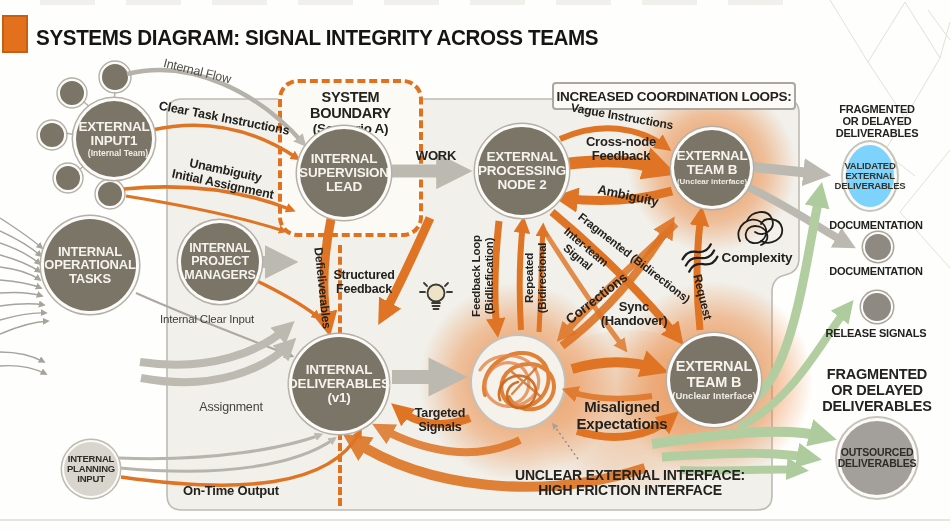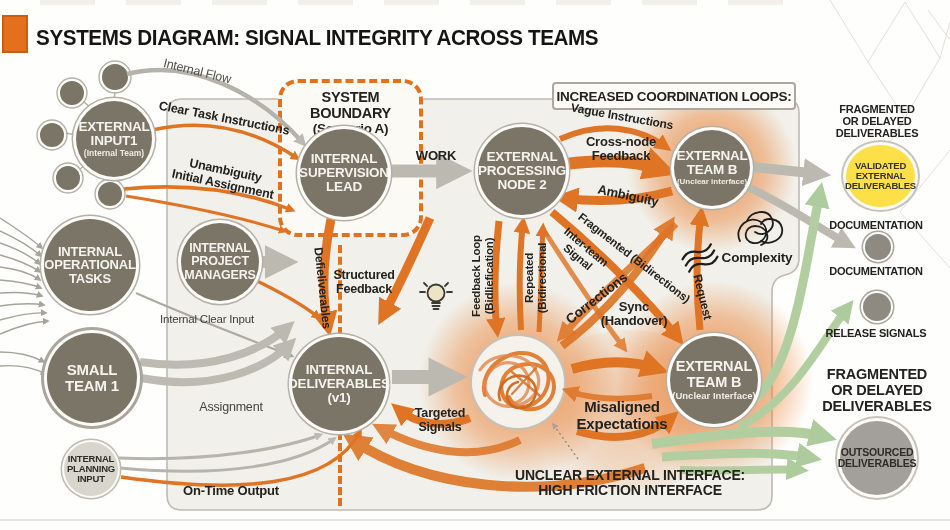--- a/index.html
+++ b/index.html
@@ -193,30 +193,26 @@
     <g transform="translate(436,297)" stroke="#3B3A34" stroke-linecap="round">
       <circle cx="0" cy="-4" r="8.5" fill="#EDE4C8" stroke-width="1.8"></circle>
       <path d="M-4,6 h8 M-3.5,9 h7 M-2.5,12 h5" stroke-width="1.8" fill="none"></path>
       <path d="M-16,-5 h5 M11,-5 h5 M-12,-14 l3,3 M9,-11 l3,-3" stroke-width="1.8" fill="none"></path>
     </g>
   </svg>
 
   <div class="node" style="left:76px;top:101px;width:76px;height:76px;font-size:13.5px;">
     <span>EXTERNAL
 INPUT1</span>
-    <span class="sub" style="font-size:8.5px;">(Internal Team)</span>
+    <span class="sub" style="font-size:8.5px;padding-left:8px;">(Internal Team)</span>
   </div>
   <div class="node" style="left:44px;top:219px;width:92px;height:92px;font-size:13px;">
     <span>INTERNAL
 OPERATIONAL
 TASKS</span>
-  </div>
-  <div class="node" style="left:47px;top:333px;width:90px;height:90px;font-size:15px;box-shadow:0 0 0 3px #FCFBF7,0 0 0 6px #A9A69E;">
-    <span>SMALL
-TEAM 1</span>
   </div>
   <div class="node" style="left:64px;top:442px;width:54px;height:54px;font-size:9.5px;background:#D8D5CD;color:#2E2C27;box-shadow:0 0 0 2px #FCFBF7,0 0 0 3.5px #BEBBB3;">
     <span>INTERNAL
 PLANNING
 INPUT</span>
   </div>
   <div class="node" style="left:181px;top:223px;width:78px;height:78px;font-size:12.5px;">
     <span>INTERNAL
 PROJECT
 MANAGERS</span>
@@ -239,21 +235,21 @@
   <div class="node" style="left:670px;top:336px;width:88px;height:88px;font-size:14.5px;">
     <span>EXTERNAL
 TEAM B</span>
     <span class="sub" style="font-size:9.5px;">(Unclear Interface)</span>
   </div>
   <div class="node" style="left:292px;top:337px;width:94px;height:94px;font-size:13.5px;">
     <span>INTERNAL
 DELIVERABLES
 (v1)</span>
   </div>
-  <div class="node" style="left:846px;top:145px;width:69px;height:62px;font-size:9.5px;background:#fde047;color:#34322C;box-shadow:0 0 0 3px #FCFBF7,0 0 0 5px #C6C3BB;">
+  <div class="node" style="left:846px;top:145px;width:48px;height:62px;font-size:9.5px;background:#7dd3fc;color:#34322C;box-shadow:0 0 0 3px #FCFBF7,0 0 0 5px #C6C3BB;">
     <span>VALIDATED
 EXTERNAL
 DELIVERABLES</span>
   </div>
   <div class="node" style="left:865px;top:234px;width:26px;height:26px;background:#8E8A81;box-shadow:0 0 0 2px #FCFBF7,0 0 0 3.5px #A9A69E;"></div>
   <div class="node" style="left:863px;top:293px;width:28px;height:28px;background:#8E8A81;box-shadow:0 0 0 2px #FCFBF7,0 0 0 3.5px #A9A69E;"></div>
   <div class="node" style="left:840px;top:421px;width:74px;height:74px;font-size:10.5px;background:#A3A09B;color:#2E2C27;box-shadow:0 0 0 3px #FCFBF7,0 0 0 5px #C6C3BB;">
     <span>OUTSOURCED
 DELIVERABLES</span>
   </div>

